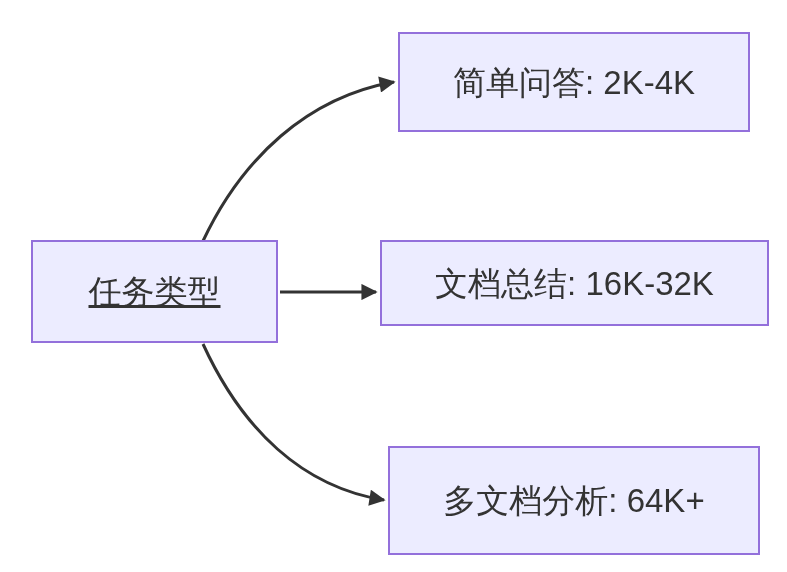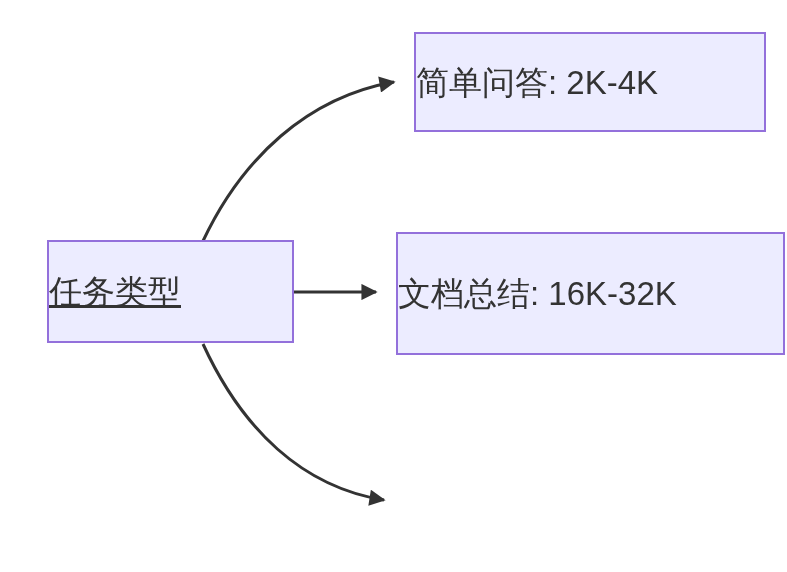--- a/index.html
+++ b/index.html
@@ -34,29 +34,28 @@
     stroke:none;
   }
   .node{
     position:absolute;
     box-sizing:border-box;
     background:var(--node-fill);
     border:2px solid var(--node-border);
     color:var(--text-color);
     display:flex;
     align-items:center;
-    justify-content:flex-start;
+    justify-content:center;
     font-size:33px;
     line-height:1;
     white-space:nowrap;
-    margin-left:16px;
   }
   .node-root   {left:31px;  top:240px; width:247px; height:103px;text-decoration:underline;}
   .node-branch0{left:398px; top:32px;  width:352px; height:100px;}
-  .node-branch1{left:380px; top:232px; width:389px; height:123px;}
+  .node-branch1{left:380px; top:240px; width:389px; height:86px;}
   .node-branch2{left:388px; top:446px; width:372px; height:109px;}
 </style>
 </head>
 <body>
 
 <div class="canvas">
 
   <svg class="edges" viewBox="0 0 787 572" xmlns="http://www.w3.org/2000/svg">
     <defs>
       <marker id="arrowhead" viewBox="0 0 10 10" refX="9" refY="5" markerWidth="6" markerHeight="5.4" orient="auto">
@@ -73,14 +72,17 @@
   </div>
 
   <div class="node node-branch0">
     <span>简单问答: 2K-4K</span>
   </div>
 
   <div class="node node-branch1">
     <span>文档总结: 16K-32K</span>
   </div>
 
+  <div class="node node-branch2">
+    <span>多文档分析: 64K+</span>
+  </div>
 
 </div>
 
 </body></html>

